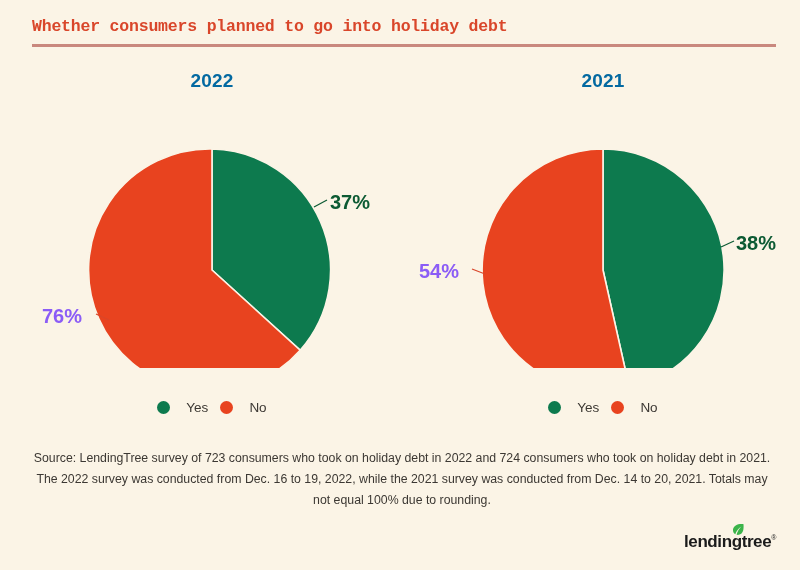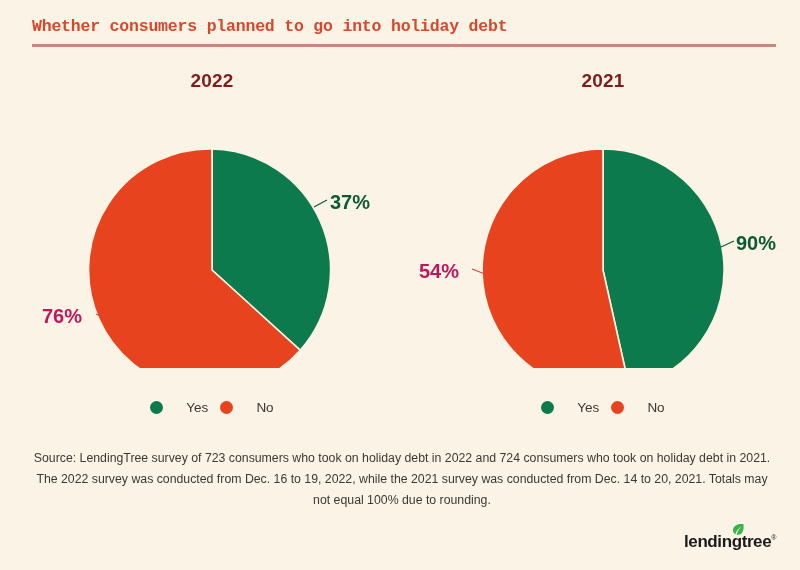--- a/index.html
+++ b/index.html
@@ -58,21 +58,21 @@
     width: 400px;
     height: 380px;
   }
   .panel-left  { left: 12px; }
   .panel-right { left: 403px; }
 
   .panel-year {
     text-align: center;
     font-size: 19px;
     font-weight: bold;
-    color: #7f1d1d;
+    color: #0369a1;
     letter-spacing: 0.2px;
     margin-top: 8px;
     height: 26px;
   }
 
   .pie-area {
     position: relative;
     width: 400px;
     height: 272px;
   }
@@ -82,37 +82,37 @@
     top: 0;
   }
 
   .pct-label {
     position: absolute;
     font-size: 20px;
     font-weight: bold;
     white-space: nowrap;
   }
   .pct-green { color: #0c5a33; }
-  .pct-red   { color: #be185d; }
+  .pct-red   { color: #8b5cf6; }
 
   
   .legend {
     position: absolute;
     top: 338px;
     left: 0;
     width: 400px;
     display: flex;
     justify-content: center;
     align-items: center;
     gap: 12px;
   }
   .legend-item {
     display: flex;
     align-items: center;
-    gap: 23px;
+    gap: 16px;
   }
   .legend-dot {
     width: 13px;
     height: 13px;
     border-radius: 50%;
     display: block;
   }
   .legend-dot.yes { background: #0d7a4e; }
   .legend-dot.no  { background: #e8431f; }
   .legend-text {
@@ -210,21 +210,21 @@
         <svg class="pie-svg" width="400" height="272" viewBox="0 0 400 272">
 
           <path d="M 200 174 L 200 53 A 121 121 0 0 1 226.44 292.1 Z" fill="#0d7a4e" stroke="#fbf4e6" stroke-width="1.6"></path>
 
           <path d="M 200 174 L 226.44 292.1 A 121 121 0 1 1 200 53 Z" fill="#e8431f" stroke="#fbf4e6" stroke-width="1.6"></path>
 
           <path d="M 318 151 L 331 145" stroke="#0c5a33" stroke-width="1.2" fill="none"></path>
           <path d="M 82 178 L 69 173" stroke="#d9462a" stroke-width="1.2" fill="none"></path>
         </svg>
 
-        <div class="pct-label pct-green" style="left:333px; top:136px;">90%</div>
+        <div class="pct-label pct-green" style="left:333px; top:136px;">38%</div>
         <div class="pct-label pct-red" style="left:16px; top:164px;">54%</div>
       </div>
 
       <div class="legend">
         <div class="legend-item">
           <span class="legend-dot yes"></span>
           <span class="legend-text">Yes</span>
         </div>
         <div class="legend-item">
           <span class="legend-dot no"></span>

